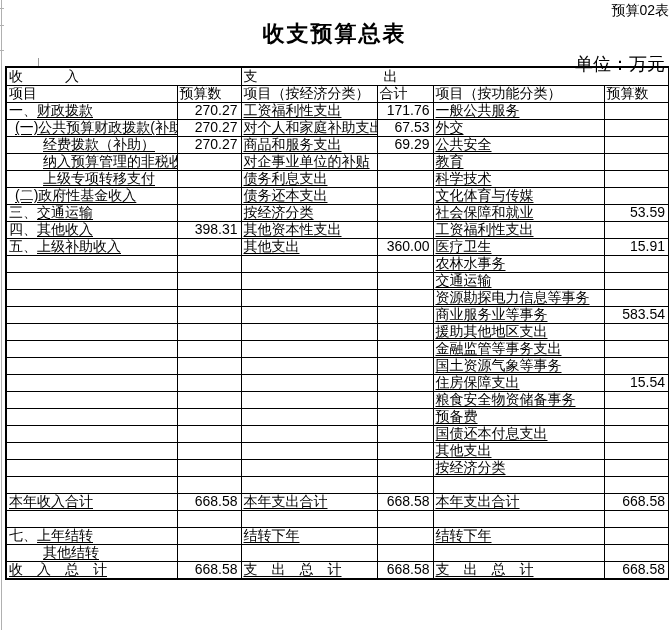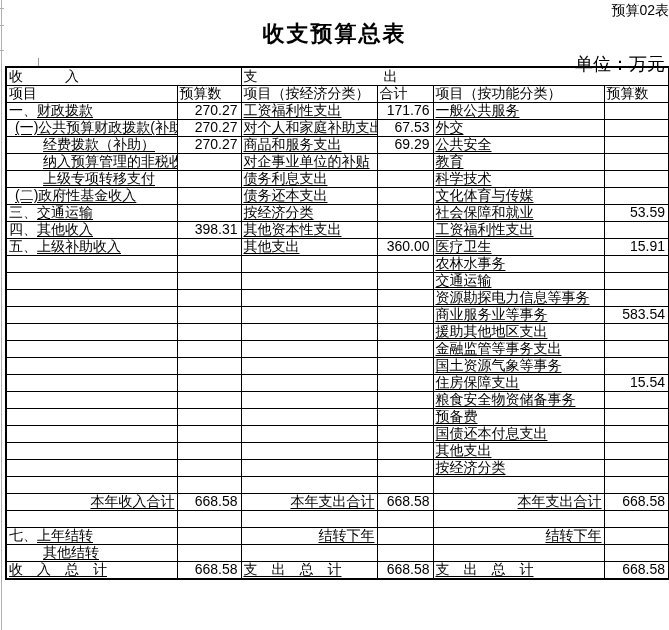--- a/index.html
+++ b/index.html
@@ -18,21 +18,21 @@
   table.budget{position:absolute;left:5px;top:66px;width:663px;border-collapse:collapse;
                table-layout:fixed;border:2px solid #000;}
   td{border:1px solid #000;height:16px;padding:0 2px;font-size:14px;line-height:15px;
      overflow:hidden;white-space:pre;vertical-align:middle;}
   tr{height:17px;}
   tr.grp{height:18px;}
   .hd{text-align:left;}
   .lbl{text-align:left;}
   .val{text-align:right;padding-right:3px;}
   .ul{text-decoration:underline;text-underline-offset:2px;}
-  .al-c{text-align:right;}
+  .al-c{text-align:left;}
   .ind1{padding-left:8px;}
   .ind2{padding-left:36px;}
 </style>
 </head>
 <body>
 
 <div id="page">
   <div class="edge-line"></div>
   <div class="edge-tick" style="top:8px"></div>
   <div class="edge-tick" style="top:25px"></div>

